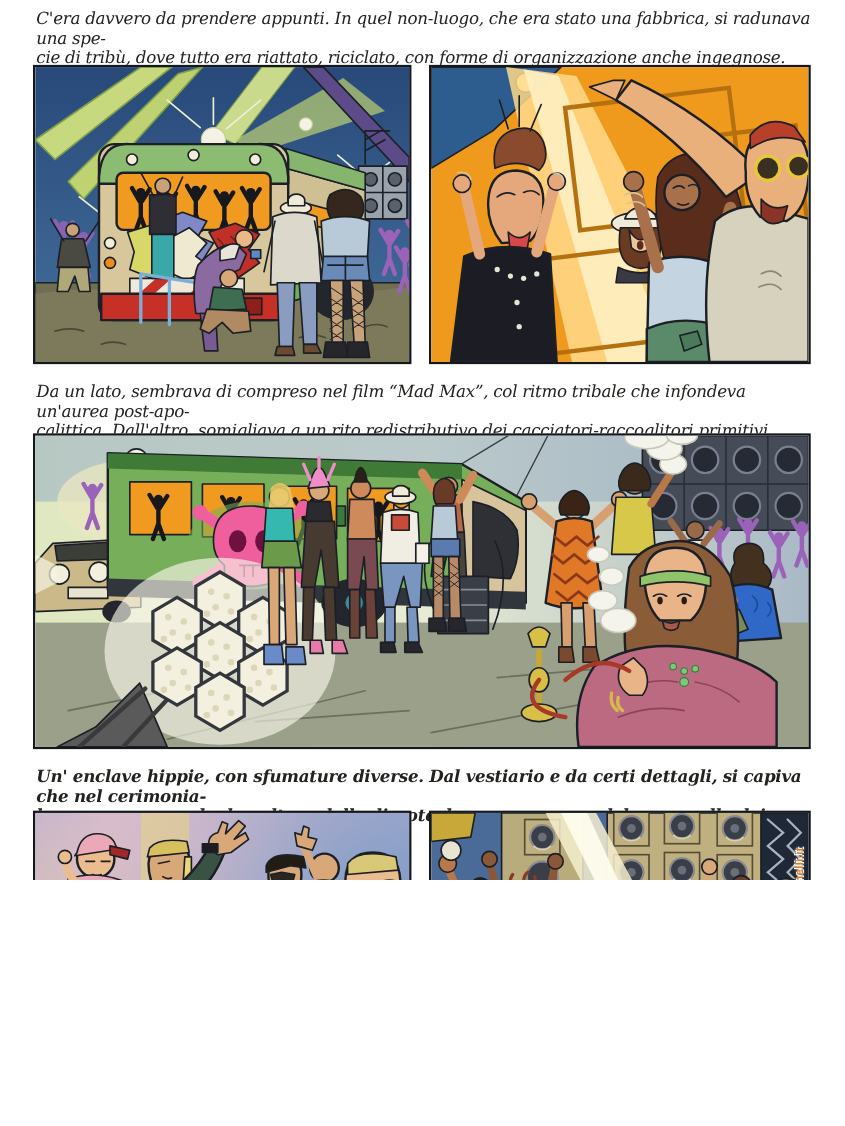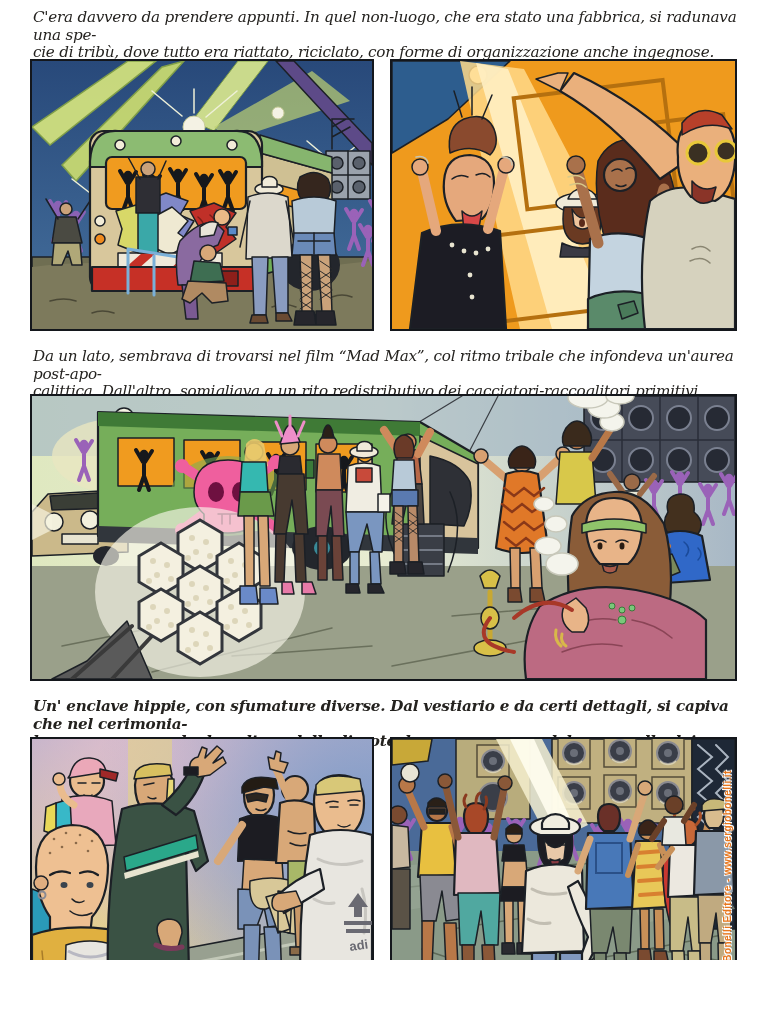--- a/index.html
+++ b/index.html
@@ -1,16 +1,16 @@
 <!DOCTYPE html>
 <html><head>
 <meta charset="utf-8">
 <style>
   html,body{margin:0;padding:0;background:#ffffff;}
-  .page{position:relative;width:768px;height:960px;background:#ffffff;overflow:hidden;
+  .page{position:relative;width:768px;height:800px;background:#ffffff;overflow:hidden;
         font-family:"Liberation Sans",sans-serif;}
   .caption{position:absolute;left:33px;width:704px;color:#24221f;
            font-family:"DejaVu Serif","Liberation Serif",serif;font-style:italic;
            font-size:15.2px;line-height:17.5px;letter-spacing:-0.25px;white-space:pre-line;}
   .panel{position:absolute;border:2px solid #14171c;box-sizing:border-box;background:#dfe3e8;overflow:hidden;margin:0;}
   .panel svg{display:block;width:100%;height:100%;}
   .copyright{position:absolute;left:719px;top:739px;height:274px;width:17px;
              writing-mode:vertical-rl;transform:rotate(180deg);
              font-size:10px;font-weight:bold;letter-spacing:0.4px;color:#e8761c;
              text-shadow:0 0 2px #fff,0 0 2px #fff,1px 1px 0 #fff,-1px -1px 0 #fff;
@@ -226,21 +226,21 @@
       <path d="M286,96 q-4,-38 30,-40 q30,2 27,44 q-2,30 -20,40 l-24,-4 q-14,-16 -13,-40 Z" fill="#eab07c" class="o2"></path>
       <path d="M290,62 q16,-20 40,-8 l10,14 q-26,-10 -50,6 Z" fill="#b8402a" class="o"></path>
       <circle cx="306" cy="92" r="11" fill="#3a3022" stroke="#e8c83a" stroke-width="3"></circle>
       <circle cx="334" cy="90" r="10" fill="#3a3022" stroke="#e8c83a" stroke-width="3"></circle>
       <path d="M300,120 q10,12 24,6 l-4,14 q-12,6 -20,-4 Z" fill="#8a3428" class="o"></path>
       <path class="ln" style="stroke:#8a8672" d="M300,188 q10,-6 18,2 m-20,10 q12,-6 20,2"></path>
     </g>
   </svg>
   </figure>
 
-  <div class="caption" style="top:348px;">Da un lato, sembrava di trovarsi nel film “Mad Max”, col ritmo tribale che infondeva un'aurea post-apo-
+  <div class="caption" style="top:348px;">Da un lato, sembrava di compreso nel film “Mad Max”, col ritmo tribale che infondeva un'aurea post-apo-
 calittica. Dall'altro, somigliava a un rito redistributivo dei cacciatori-raccoglitori primitivi.</div>
 
   <figure class="panel" style="left:30px;top:394px;width:707px;height:287px;" aria-label="Wide shot: honeycomb spotlight, jeep, green tram with pink skull graffiti, punks and rollerbladers walking, hippie woman with green headband smoking a hookah, man in paisley shirt, speaker wall">
   <svg viewBox="0 0 703 283" preserveAspectRatio="none">
     <defs>
       <linearGradient id="haze3" x1="0" y1="0" x2="1" y2="0">
         <stop offset="0" stop-color="#dfe8c0"></stop>
             <stop offset="0.5" stop-color="#e8ecd2"></stop>
             <stop offset="1" stop-color="#a8b8c6"></stop>
       </linearGradient>

